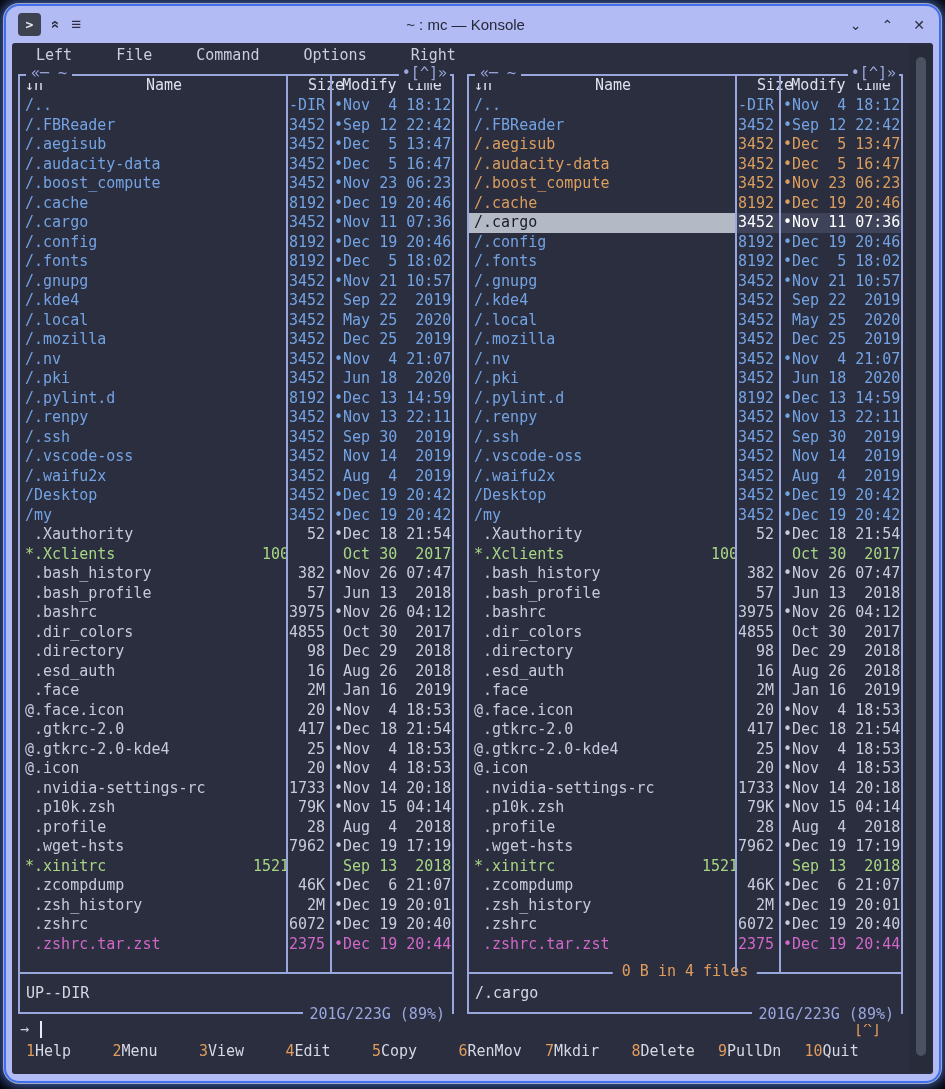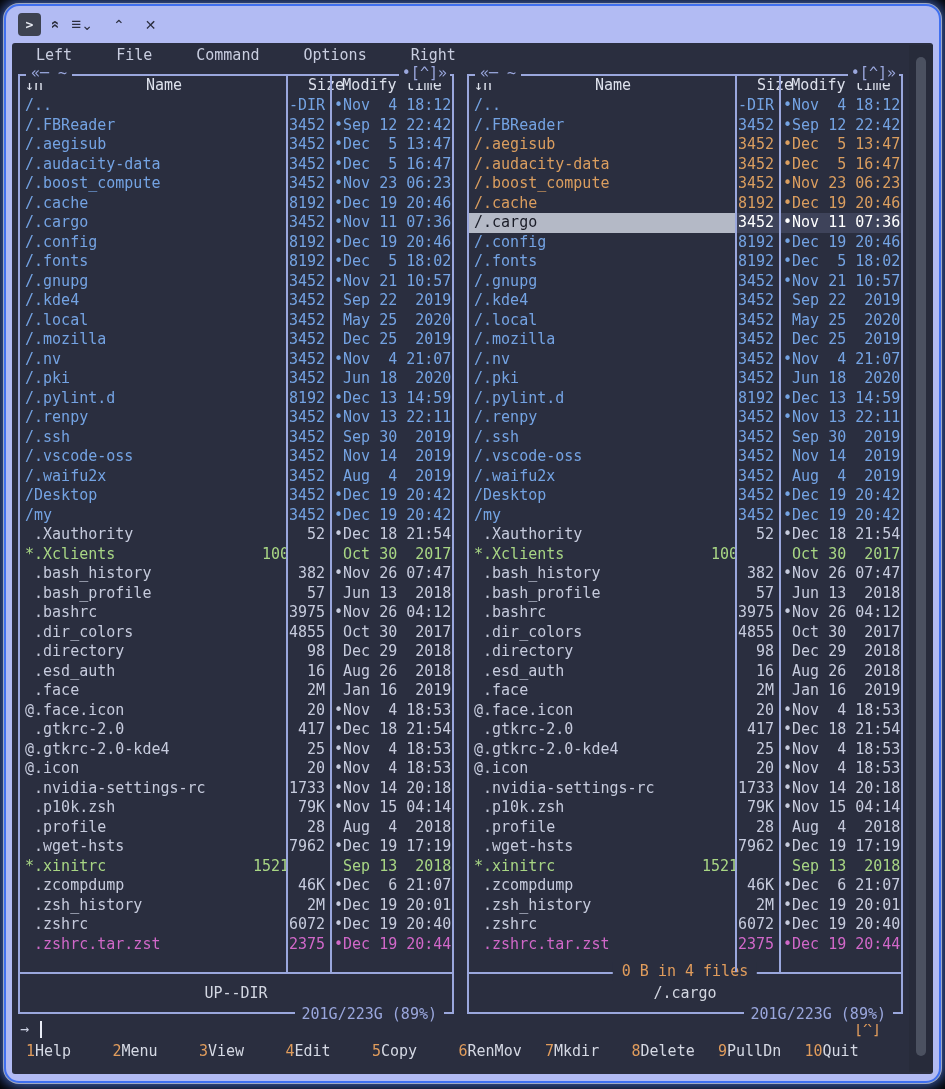--- a/index.html
+++ b/index.html
@@ -92,22 +92,22 @@
   .c-exec{ color:var(--exec);gap:36px; }
   .c-arch{ color:var(--arch); }
   .row.c-marked{ color:var(--marked); }
   .row.selected .r-name{ background:var(--selbg); color:var(--selfg); }
   .row.selected .r-size, .row.selected .r-date{ background:var(--selrowbg); color:#ffffff; }
 
   .panel-sep{ height:2px; flex:0 0 2px; background:var(--frame); position:relative; }
   .marked-label{ position:absolute; top:-10px; left:50%; transform:translateX(-50%);
     background:var(--bg); padding:0 9px; color:var(--orange); white-space:pre; }
   .panel-mini{ height:38px; flex:0 0 38px; display:flex; align-items:center;
-    padding:0 6px; color:#d3d7e2; white-space:pre; justify-content:center; }
-  .panel-usage{ position:absolute; bottom:-12px; right:8px; background:var(--bg);
+    padding:0 6px; color:#d3d7e2; white-space:pre; justify-content:flex-start; }
+  .panel-usage{ position:absolute; bottom:-12px; right:0; background:var(--bg);
     padding:0 7px; color:var(--frame); white-space:pre; z-index:3;margin-left:12px; }
 
   .prompt-row{ height:28px; flex:0 0 28px; display:flex; align-items:center; padding:2px 28px 0 8px; }
   .prompt-arrow{ color:#ccd1e2; }
   .cursor{ width:2px; height:17px; background:#e9ecf6; margin-left:11px; }
   .scroll-ind{ margin-left:auto; color:var(--orange); white-space:pre; }
 
   .keybar{ height:26px; flex:0 0 26px; display:flex; padding:0 18px 2px 14px; }
   .fkey{ flex:1; display:flex; white-space:pre; }
   .fkey-num{ color:var(--orange); }
@@ -117,20 +117,21 @@
 <body>
 
 <div class="window">
 
   <div class="titlebar">
     <div class="tb-left">
       <span class="app-icon">&gt;</span>
       <span class="pin-icon">«</span>
       <span class="burger-icon">≡</span>
     </div>
+    <div class="tb-title">~ : mc — Konsole</div>
     <div class="tb-controls">
       <span>⌄</span>
       <span>⌃</span>
       <span>✕</span>
     </div>
   </div>
 
   <div class="terminal">
 
     <div class="mc">

